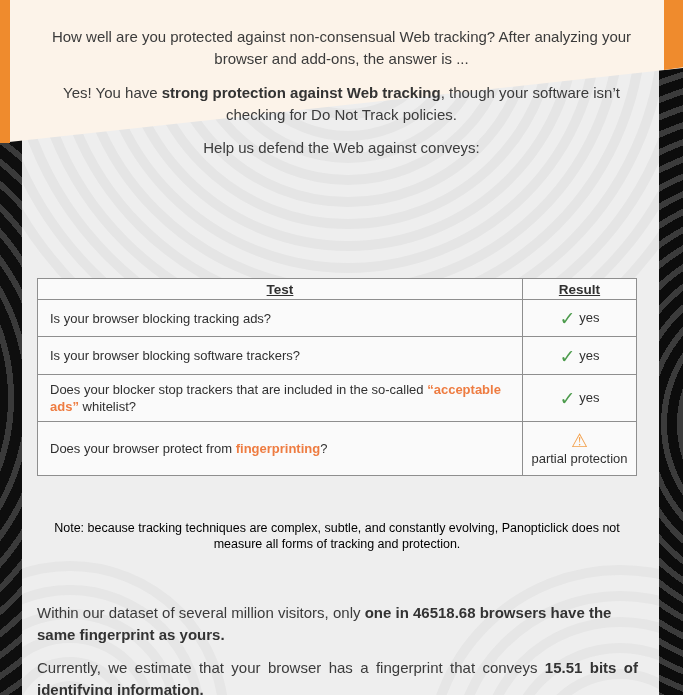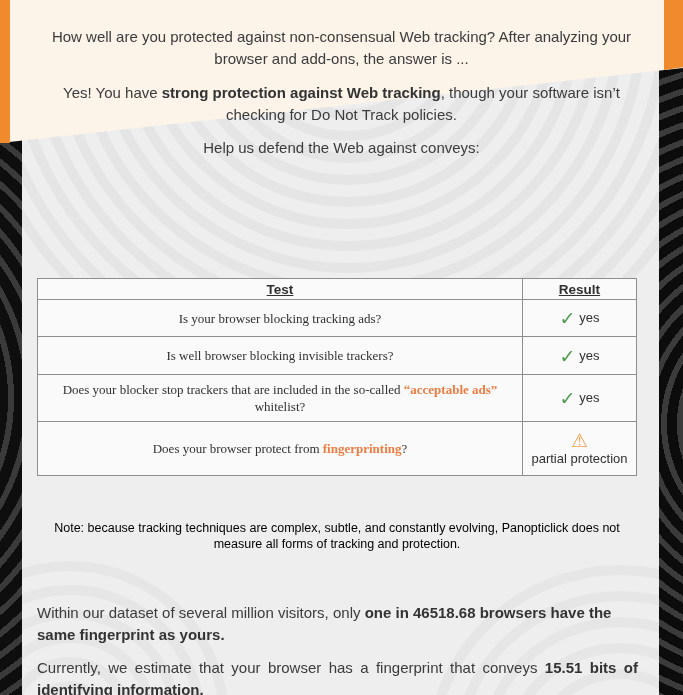--- a/index.html
+++ b/index.html
@@ -50,21 +50,21 @@
   b{ font-weight:700; color:#333333;margin-top:48px; }
 
   
   table.results{
     position:absolute; top:278px; left:37px; width:600px; z-index:5;
     border-collapse:collapse; background:#fafafa;
     font-size:13px; color:#303030;
   }
   .results th, .results td{ border:1px solid #8e8e8e; }
   .results th{ height:21px; font-size:13.5px; font-weight:700; text-align:center; padding:1px 4px;text-decoration:underline; }
-  .results td.test{ padding:6px 12px; text-align:center; line-height:17px;font-family:Liberation Serif, serif; }
+  .results td.test{ padding:6px 12px; text-align:left; line-height:17px; }
   .results td.result{ width:114px; text-align:center; padding:4px 6px; }
   .r1 td{ height:37px; } .r2 td{ height:38px; } .r3 td{ height:44px; }
   .r4 td{ height:38px; } .r5 td{ height:54px; }
 
   .tlink{ color:#ee7c41; font-weight:700; text-decoration:none; cursor:pointer; }
 
   .icon{ font-family:"DejaVu Sans", sans-serif; }
   .check{ color:#4c9b4c; font-size:19px; vertical-align:-3px; margin-right:4px; }
   .cross{ color:#e13b47; font-size:19px; vertical-align:-3px; margin-right:4px; }
   .warn { color:#f2a14e; font-size:19px; display:block; line-height:21px; }
@@ -138,21 +138,21 @@
       <th>Test</th>
       <th>Result</th>
     </tr>
 
     <tr class="r1">
       <td class="test">Is your browser blocking tracking ads?</td>
       <td class="result"><span class="icon check">✓</span><span>yes</span></td>
     </tr>
 
     <tr class="r2">
-      <td class="test">Is well browser blocking invisible trackers?</td>
+      <td class="test">Is your browser blocking software trackers?</td>
       <td class="result"><span class="icon check">✓</span><span>yes</span></td>
     </tr>
 
     <tr class="r3">
       <td class="test"><span>Does your blocker stop trackers that are included in the so-called </span><span class="tlink">“acceptable ads”</span><span> whitelist?</span></td>
       <td class="result"><span class="icon check">✓</span><span>yes</span></td>
     </tr>
 
 
     <tr class="r5">

